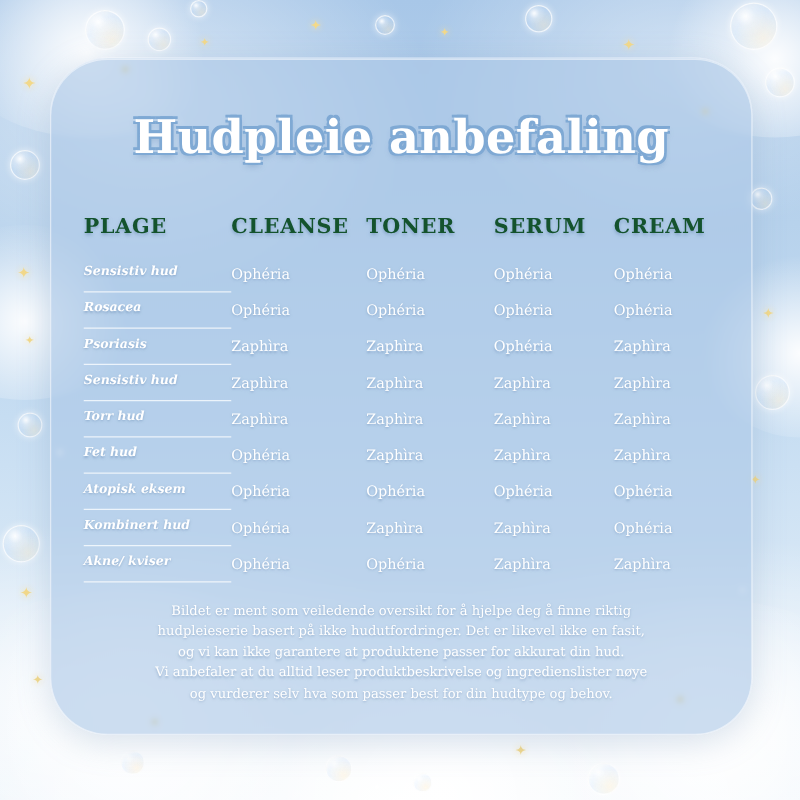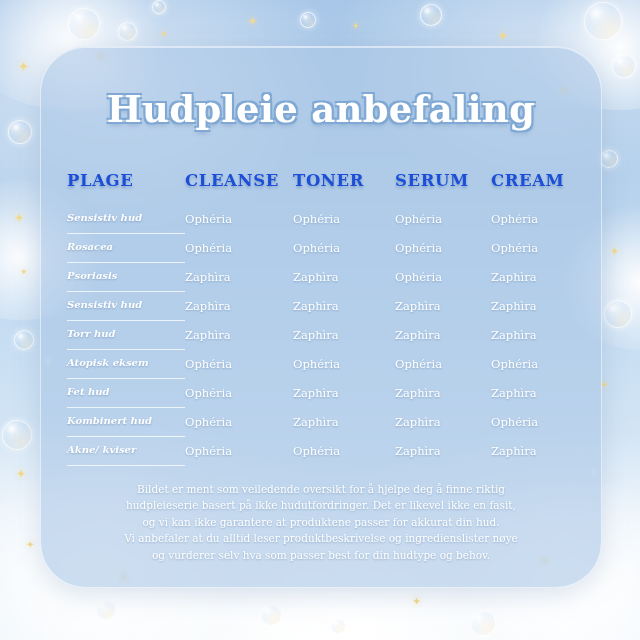--- a/index.html
+++ b/index.html
@@ -92,21 +92,21 @@
     position: absolute;
     top: 118px;
     left: 26px;
     width: 508px;
     border-collapse: collapse;
   }
   thead th {
     font-family: "DejaVu Serif", serif;
     font-size: 16.5px;
     font-weight: bold;
-    color: #1d4ed8;
+    color: #14532d;
     text-align: left;
     padding: 6px 0 14px 0;
     letter-spacing: 0.6px;
     text-shadow: 0 2px 3px rgba(95, 130, 170, 0.55);
     white-space: nowrap;
   }
   thead th.col-plage { width: 118px; }
   thead th.col-2 { width: 108px; }
   thead th.col-3 { width: 102px; }
   thead th.col-4 { width: 96px; }
@@ -240,32 +240,32 @@
         <td>Zaphìra</td>
       </tr>
       <tr>
         <td class="rowlabel"><span>Torr hud</span></td>
         <td>Zaphìra</td>
         <td>Zaphìra</td>
         <td>Zaphìra</td>
         <td>Zaphìra</td>
       </tr>
       <tr>
+        <td class="rowlabel"><span>Fet hud</span></td>
+        <td>Ophéria</td>
+        <td>Zaphìra</td>
+        <td>Zaphìra</td>
+        <td>Zaphìra</td>
+      </tr>
+      <tr>
         <td class="rowlabel"><span>Atopisk eksem</span></td>
         <td>Ophéria</td>
         <td>Ophéria</td>
         <td>Ophéria</td>
         <td>Ophéria</td>
-      </tr>
-      <tr>
-        <td class="rowlabel"><span>Fet hud</span></td>
-        <td>Ophéria</td>
-        <td>Zaphìra</td>
-        <td>Zaphìra</td>
-        <td>Zaphìra</td>
       </tr>
       <tr>
         <td class="rowlabel"><span>Kombinert hud</span></td>
         <td>Ophéria</td>
         <td>Zaphìra</td>
         <td>Zaphìra</td>
         <td>Ophéria</td>
       </tr>
       <tr>
         <td class="rowlabel"><span>Akne/ kviser</span></td>

